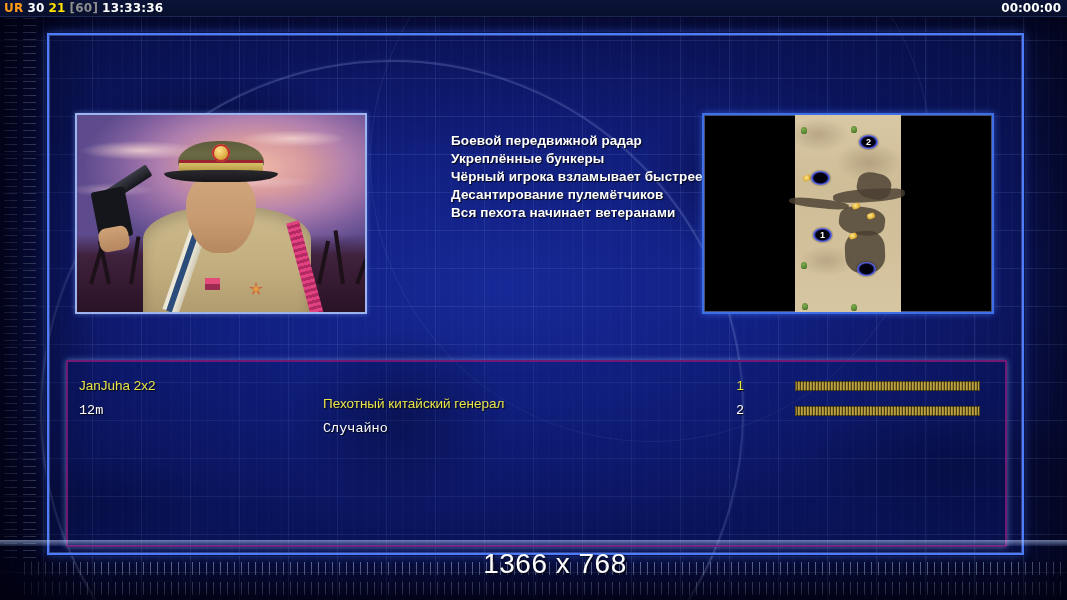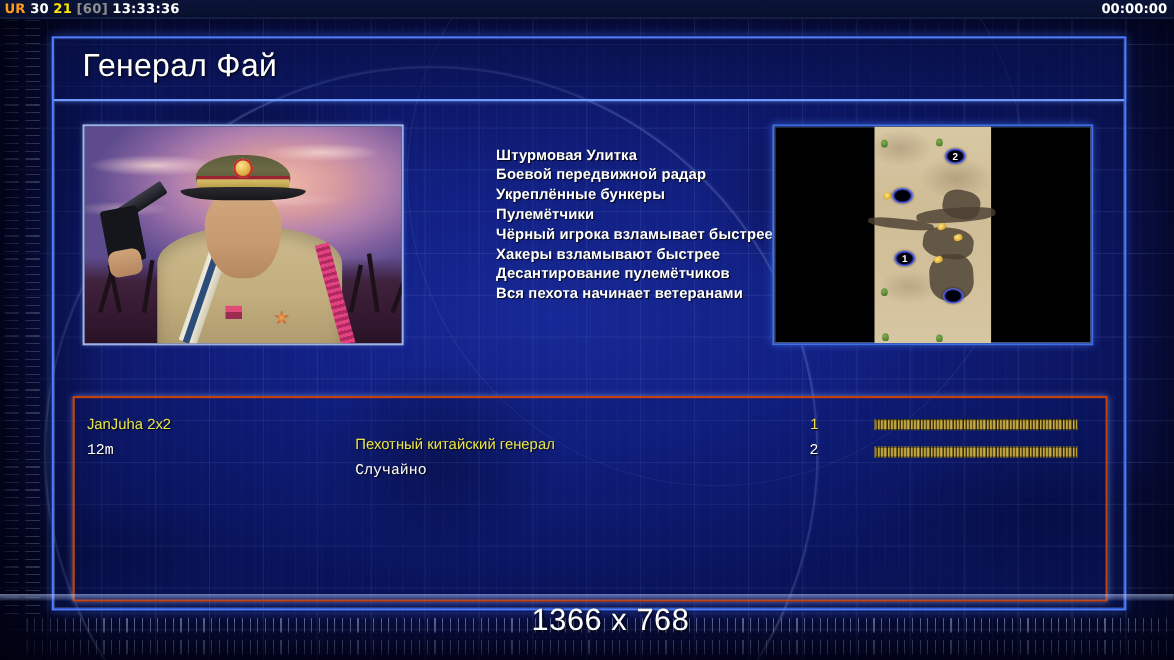--- a/index.html
+++ b/index.html
@@ -456,21 +456,21 @@
   .th-army { left: 261px; }
   .th-team { left: 648px; }
   .th-prog { left: 729px; }
 
   .table-body {
     position: absolute;
     left: 17px;
     top: 325px;
     width: 937px;
     height: 183px;
-    border: 2px solid #c2410c;
+    border: 2px solid #701a75;
     box-shadow: 0 0 6px rgba(150,185,255,0.55);
     background: rgba(10,25,100,0.22);
   }
   .row {
     position: absolute;
     left: 0; right: 0;
     height: 24px;
   }
   .cell {
     position: absolute;
@@ -540,23 +540,20 @@
 
   <div class="topbar">
     <div class="topbar-left">
       <span class="tb-ur">UR</span><span class="tb-fps">30</span><span class="tb-fps2">21</span><span class="tb-max">[60]</span><span class="tb-time">13:33:36</span>
     </div>
     <div class="topbar-right">00:00:00</div>
   </div>
 
   <div class="window">
 
-    <div class="window-header">
-      <div class="window-title">Генерал Фай</div>
-    </div>
 
     <div class="info-row">
 
       <div class="portrait-frame">
         <div class="portrait-sky"></div>
         <div class="portrait-clouds"></div>
         <div class="portrait-crowd"></div>
         <div class="rifle" style="left:12px;  height:52px; transform:rotate(16deg);"></div>
         <div class="rifle" style="left:30px;  height:44px; transform:rotate(-12deg);"></div>
         <div class="rifle" style="left:52px;  height:48px; transform:rotate(9deg);"></div>
@@ -578,26 +575,23 @@
           <div class="cap-band"></div>
           <div class="cap-brim"></div>
           <div class="cap-badge"></div>
         </div>
         <div class="pistol-barrel"></div>
         <div class="pistol"></div>
         <div class="pistol-hand"></div>
       </div>
 
       <div class="abilities">
-        <div class="ability-line">Штурмовая Улитка</div>
         <div class="ability-line">Боевой передвижной радар</div>
         <div class="ability-line">Укреплённые бункеры</div>
-        <div class="ability-line">Пулемётчики</div>
         <div class="ability-line">Чёрный игрока взламывает быстрее</div>
-        <div class="ability-line">Хакеры взламывают быстрее</div>
         <div class="ability-line">Десантирование пулемётчиков</div>
         <div class="ability-line">Вся пехота начинает ветеранами</div>
       </div>
 
       <div class="map-frame">
         <div class="map-img">
           <div class="river" style="left:-6px; top:84px;  width:60px; height:9px;  transform:rotate(6deg);"></div>
           <div class="river" style="left:38px; top:74px;  width:72px; height:13px; transform:rotate(-4deg);"></div>
           <div class="river" style="left:44px; top:92px;  width:46px; height:28px; transform:rotate(8deg);"></div>
           <div class="river" style="left:50px; top:116px; width:40px; height:42px; transform:rotate(-3deg);"></div>

